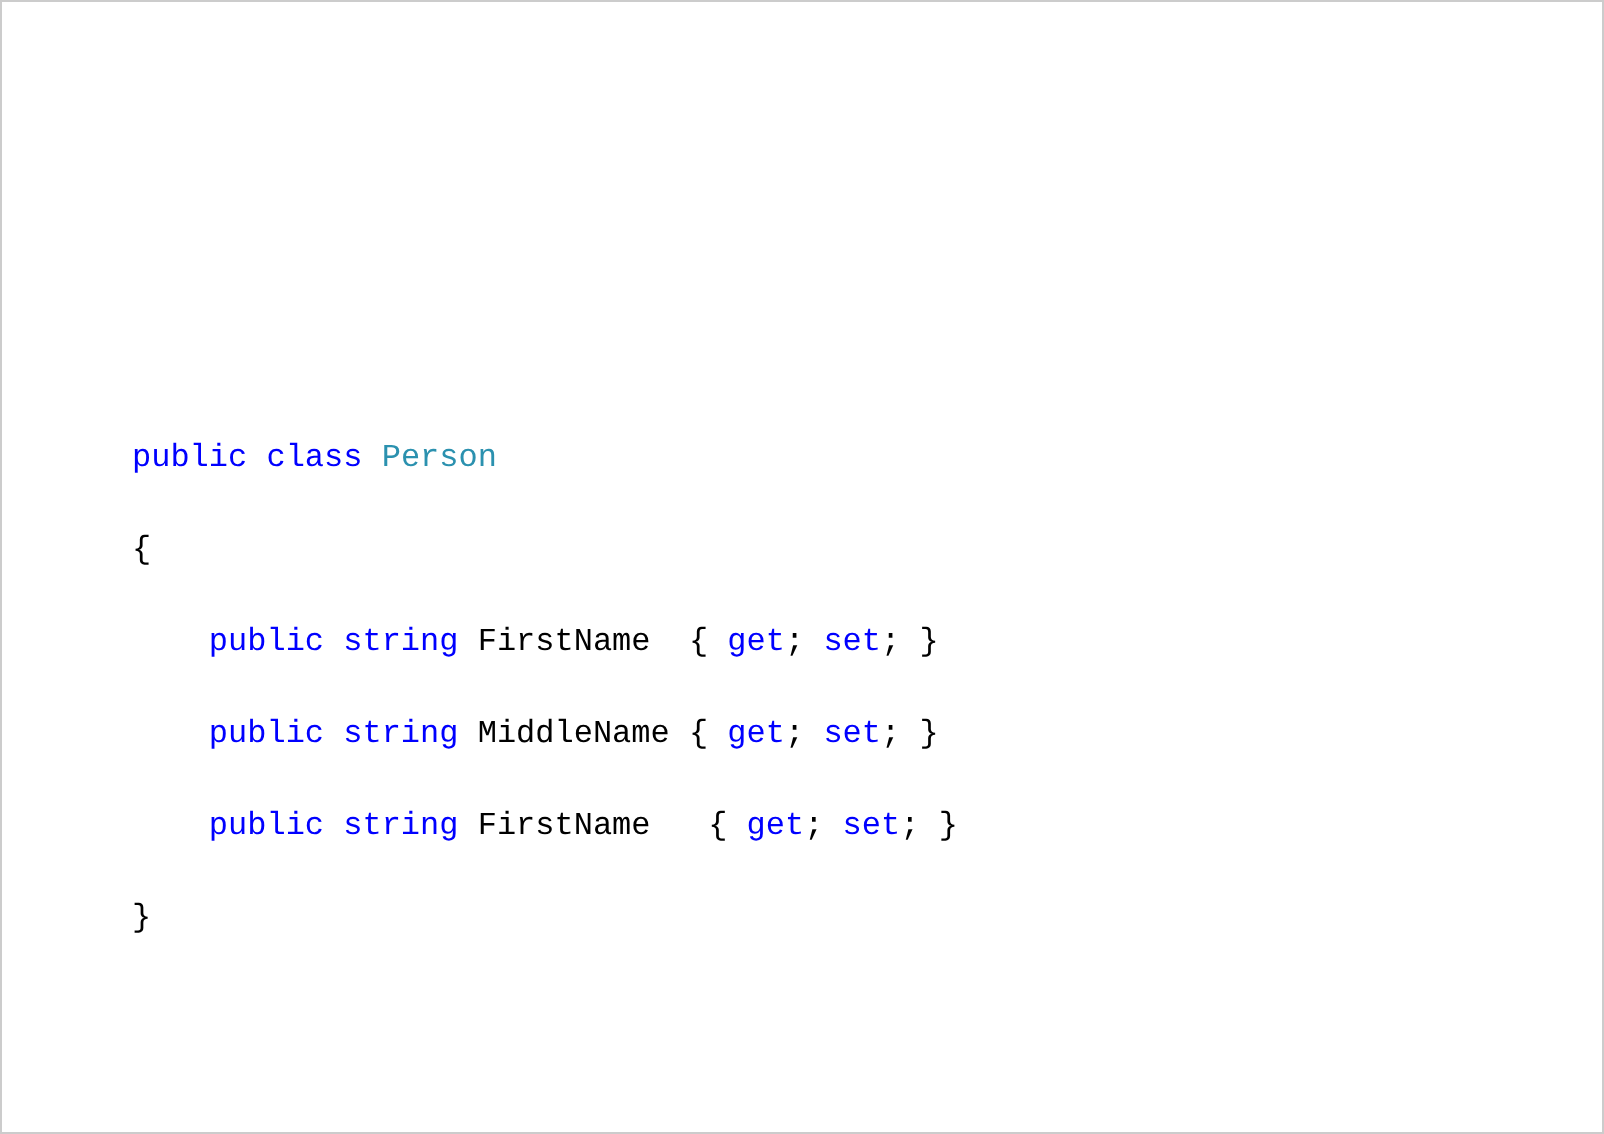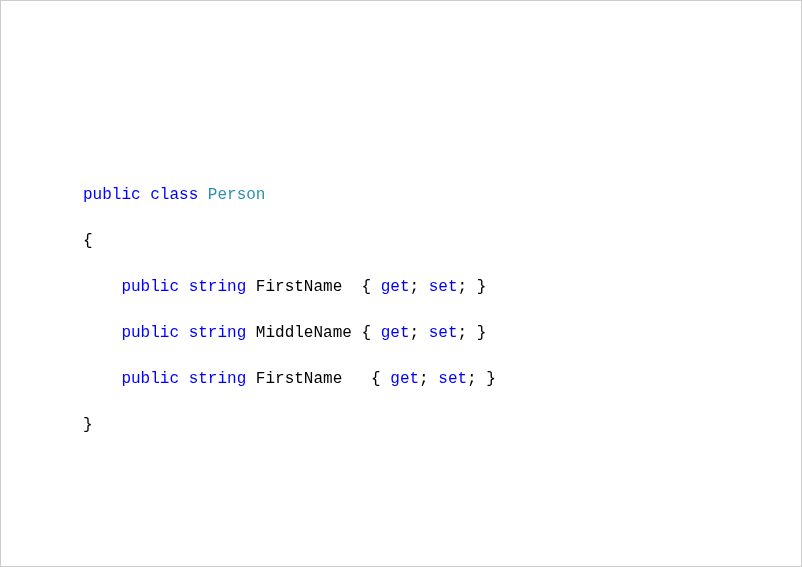--- a/index.html
+++ b/index.html
@@ -13,23 +13,22 @@
       height: 567px;
       border: 1px solid #cccccc;
       position: relative;
       font-family: Consolas, "Courier New", monospace;
       font-size: 16px;
       line-height: 23px;
     }
     .code-container {
       position: absolute;
       left: 65px;
-      top: 160px;
+      top: 194px;
       white-space: pre;
-      margin-left: 17px;
     }
     .kw {
       color: #0000ff;
     }
     .type {
       color: #2b91af;
     }
     .plain {
       color: #000000;
     }

